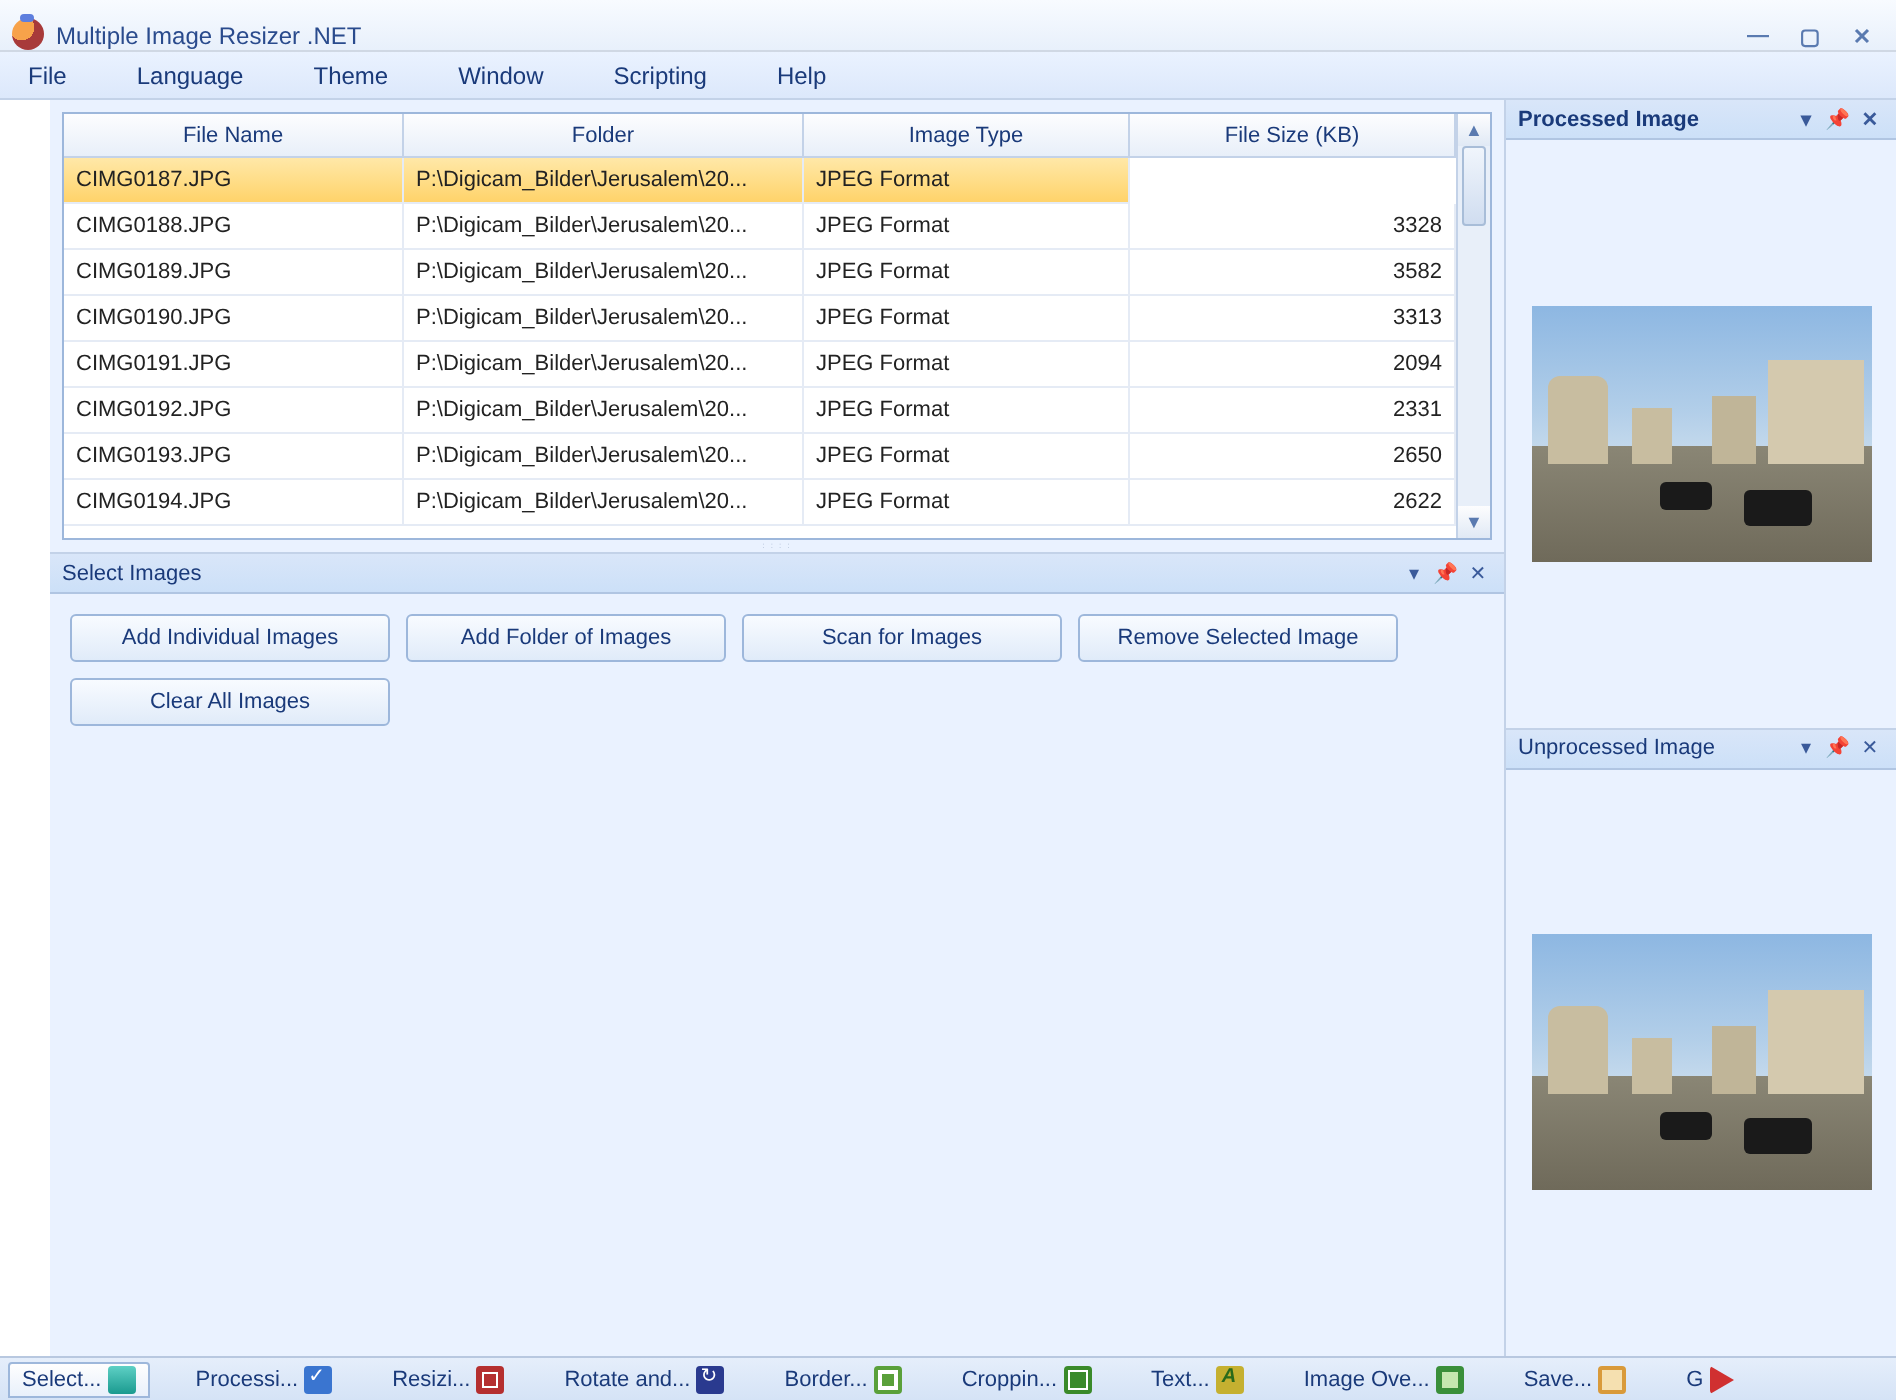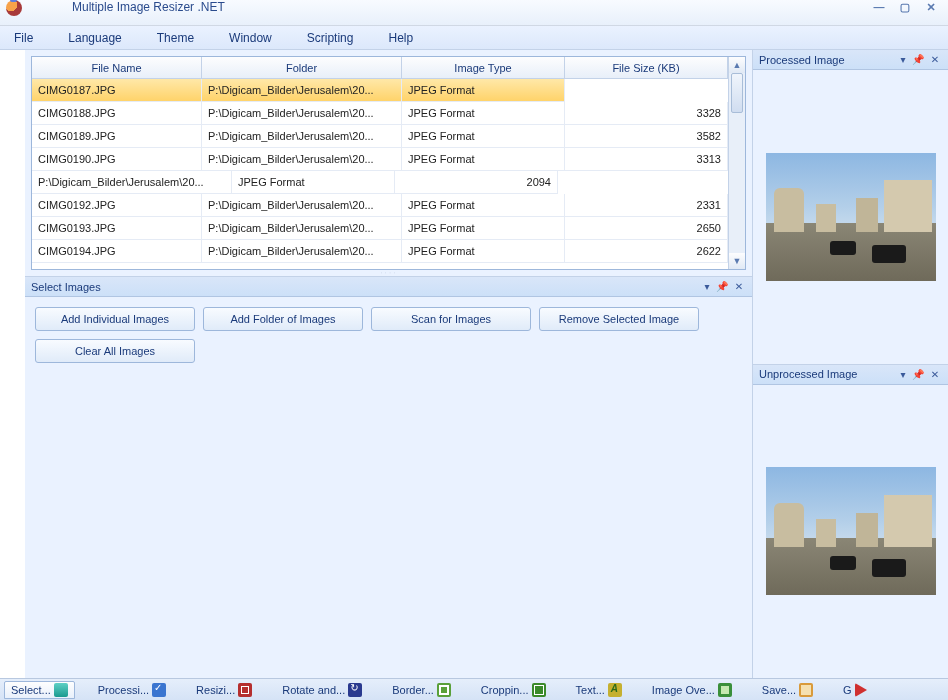--- a/index.html
+++ b/index.html
@@ -1,19 +1,19 @@
 <!DOCTYPE html>
 <html><head>
 <meta charset="utf-8">
 <style>
 * { box-sizing: border-box; margin: 0; padding: 0; }
 body { font-family: "Segoe UI", Tahoma, sans-serif; font-size: 11px; background: #fff; width: 948px; height: 700px; overflow: hidden; position: relative; }
 
 
-.titlebar { height: 26px; background: linear-gradient(#f8fbff,#e8f0fb); display: flex; align-items: flex-start; padding: 0 6px; border-bottom: 1px solid #d0d8e4; gap: 44px; }
+.titlebar { height: 26px; background: linear-gradient(#f8fbff,#e8f0fb); display: flex; align-items: flex-end; padding: 0 6px; border-bottom: 1px solid #d0d8e4; }
 .titlebar .app-icon { width: 16px; height: 16px; margin-right: 6px; background: radial-gradient(circle at 30% 30%, #f7a24a 0 40%, #a83a3a 40% 100%); border-radius: 50%; position: relative; }
 .titlebar .app-icon::after { content:""; position:absolute; width:7px; height:4px; background:#5d7ede; top:-2px; left:4px; border-radius:2px; }
 .titlebar .title { color:#2a4b8d; font-size:12px; }
 .titlebar .winbtns { margin-left:auto; display:flex; gap:4px; }
 .titlebar .winbtns span { width:22px; height:14px; display:flex; align-items:center; justify-content:center; color:#5a7ab0; cursor:pointer; font-weight:bold; }
 
 
 .menubar { height: 24px; background: linear-gradient(#eaf2ff,#dce8fb); display:flex; align-items:center; padding: 0 4px; font-size:12px; color:#1a3a7a; border-bottom:1px solid #c3d2e8;gap:15px; }
 .menubar span { padding: 3px 10px; cursor:pointer; }
 
@@ -45,21 +45,21 @@
 .panel { background:#eaf2ff; border-top:1px solid #c3d2e8; display:flex; flex-direction:column; flex:1; }
 .panel-hdr { height:20px; background:linear-gradient(#d9e6f9,#cce0f8); display:flex; align-items:center; padding:0 6px; color:#1a3a7a; border-bottom:1px solid #b0c5e2; }
 .panel-hdr .spacer { flex:1; }
 .panel-hdr .icn { width:14px; height:14px; display:flex; align-items:center; justify-content:center; margin-left:2px; color:#3a5a9a; cursor:pointer; font-size:10px; }
 .panel-body { padding:10px; flex:1; }
 .btn-row { display:flex; gap:8px; margin-bottom:8px; }
 .btn { width:160px; height:24px; background:linear-gradient(#f8fbff,#e0ebf9); border:1px solid #9db7db; border-radius:3px; display:flex; align-items:center; justify-content:center; color:#1a3a7a; font-size:11px; cursor:pointer; }
 
 
 .right .rpanel { border-top:1px solid #c3d2e8; display:flex; flex-direction:column; }
-.right .rpanel:first-child { border-top:none; }
+.right .rpanel:first-child { border-top:none;font-weight:bold; }
 .right .rpanel .img-area { flex:1; display:flex; align-items:center; justify-content:center; padding:8px; }
 .thumb-img { width:170px; height:128px; background:#ccc; position:relative; overflow:hidden; }
 
 .sky { position:absolute; left:0; top:0; right:0; height:60%; background:linear-gradient(#8db7e2,#b3cfe9 70%,#c9dced); }
 .ground { position:absolute; left:0; bottom:0; right:0; height:45%; background:linear-gradient(#8a8675,#6f6a5a); }
 .bldg { position:absolute; bottom:38%; background:#c8bda0; }
 .b1 { left:8px; width:30px; height:44px; border-top-left-radius:6px; border-top-right-radius:6px; }
 .b2 { left:50px; width:20px; height:28px; }
 .b3 { right:4px; width:48px; height:52px; background:#d4c9ae; }
 .b4 { right:58px; width:22px; height:34px; background:#c0b598; }
@@ -143,20 +143,21 @@
                 <div class="col-type">JPEG Format</div>
                 <div class="col-size">3582</div>
               </div>
               <div class="table-row">
                 <div class="col-name">CIMG0190.JPG</div>
                 <div class="col-folder">P:\Digicam_Bilder\Jerusalem\20...</div>
                 <div class="col-type">JPEG Format</div>
                 <div class="col-size">3313</div>
               </div>
               <div class="table-row">
+                <div class="col-name">CIMG0191.JPG</div>
                 <div class="col-folder">P:\Digicam_Bilder\Jerusalem\20...</div>
                 <div class="col-type">JPEG Format</div>
                 <div class="col-size">2094</div>
               </div>
               <div class="table-row">
                 <div class="col-name">CIMG0192.JPG</div>
                 <div class="col-folder">P:\Digicam_Bilder\Jerusalem\20...</div>
                 <div class="col-type">JPEG Format</div>
                 <div class="col-size">2331</div>
               </div>

